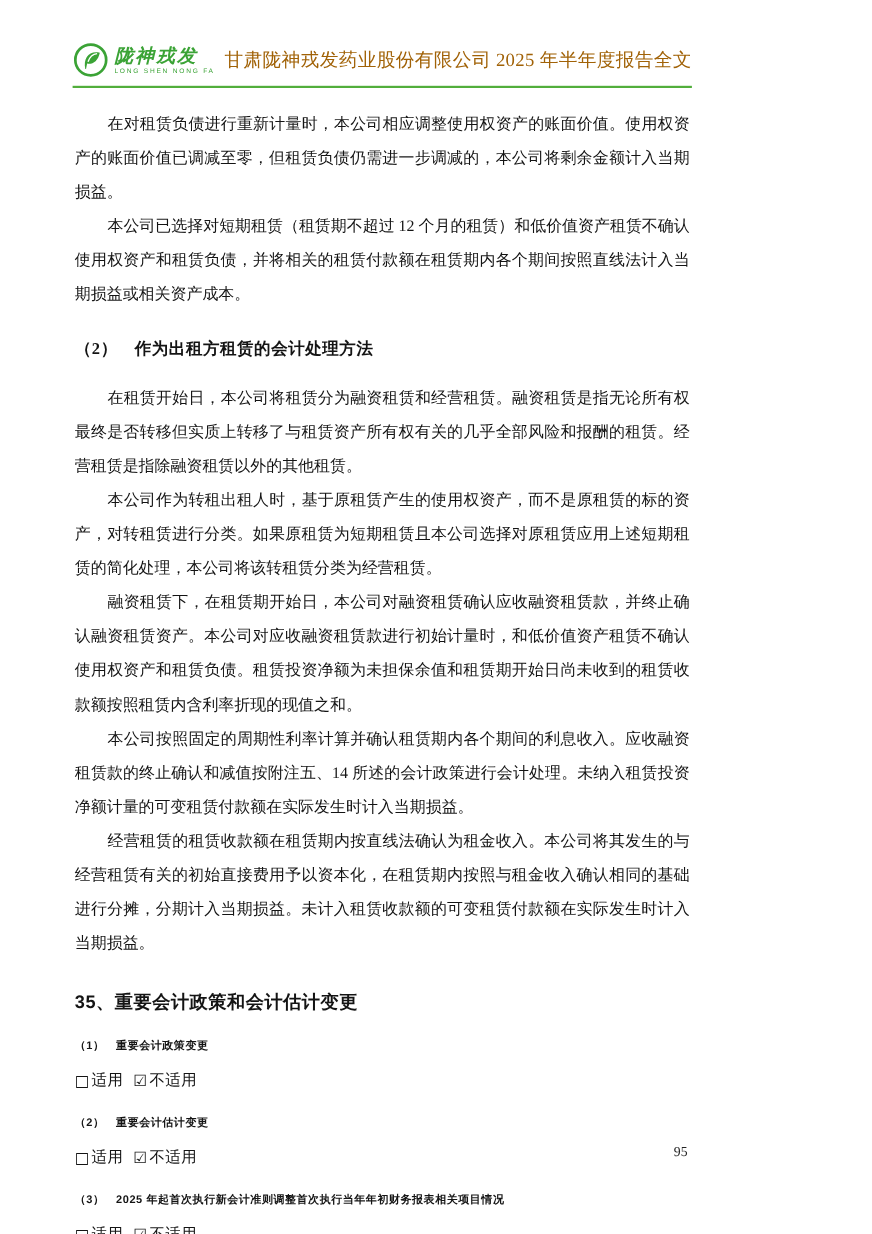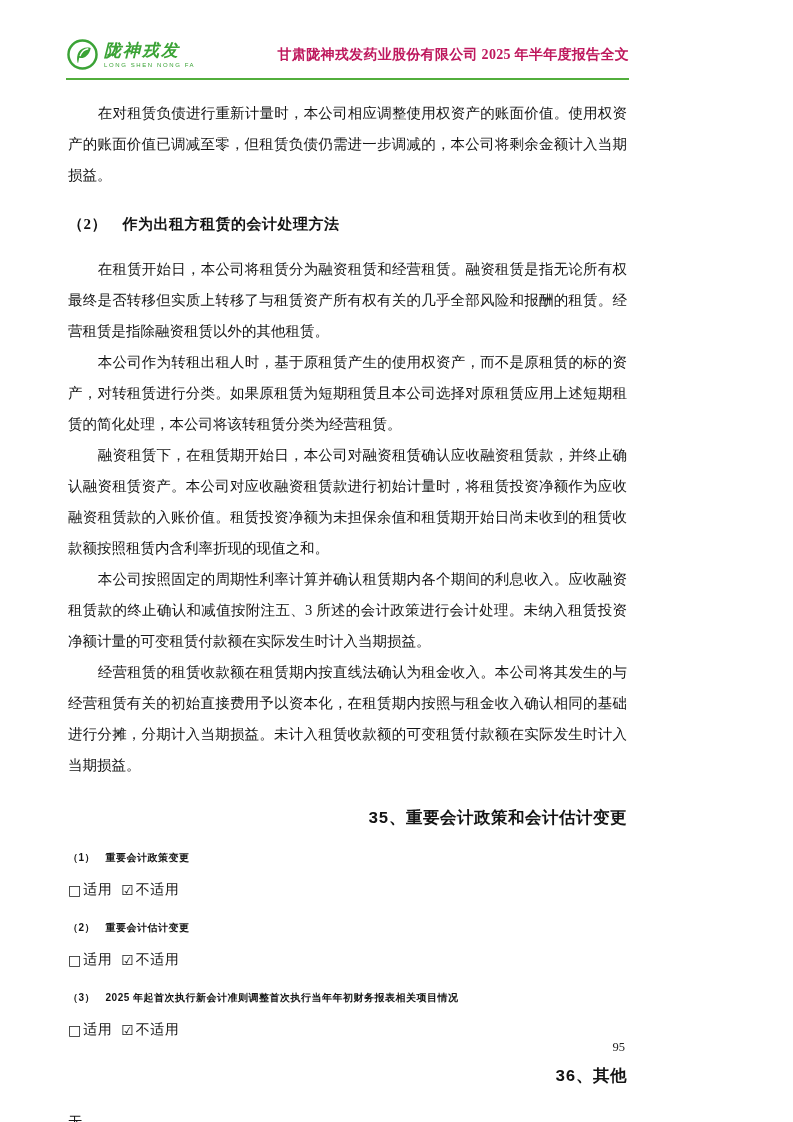--- a/index.html
+++ b/index.html
@@ -39,24 +39,23 @@
     color: #3ba336;
   }
   .logo-en {
     font-family: "Liberation Sans", "DejaVu Sans", sans-serif;
     font-size: 6px;
     letter-spacing: 1.6px;
     color: #3ba336;
     margin-top: 3px;
   }
   .header-title {
-    font-size: 14px;
-    color: #be185d;
+    font-size: 17px;
+    color: #a16207;
     letter-spacing: 0.3px;
-    font-weight: bold;
   }
 
   
   .content { padding: 18px 68px 0 68px; }
   .para {
     margin: 0;
     font-size: 14.5px;
     line-height: 31px;
     text-align: justify;
     text-indent: 2.05em;
@@ -65,26 +64,25 @@
   .para.no-indent { text-indent: 0; }
 
   .h-sub {
     font-family: Liberation Serif, serif;
     font-size: 15px;
     font-weight: bold;
     margin: 24px 0 20px 0;
     letter-spacing: 0.5px;
   }
   .h-main {
-    font-family: Liberation Mono, monospace;
+    font-family: Liberation Sans, sans-serif;
     font-size: 16.5px;
     font-weight: bold;
     margin: 26px 0 0 0;
     letter-spacing: 0.5px;
-    text-align: right;
   }
   .h-sub2 {
     font-family: "Liberation Sans", "DejaVu Sans", sans-serif;
     font-size: 10px;
     font-weight: bold;
     margin: 22px 0 0 0;
     letter-spacing: 0.5px;
   }
   .applicability {
     margin-top: 16px;
@@ -130,27 +128,28 @@
           <span class="logo-en">LONG SHEN NONG FA</span>
         </span>
       </div>
       <div class="header-title">甘肃陇神戎发药业股份有限公司 2025 年半年度报告全文</div>
     </div>
   </header>
 
   <main class="content">
 
     <p class="para">在对租赁负债进行重新计量时，本公司相应调整使用权资产的账面价值。使用权资产的账面价值已调减至零，但租赁负债仍需进一步调减的，本公司将剩余金额计入当期损益。</p>
+    <p class="para">本公司已选择对短期租赁（租赁期不超过 12 个月的租赁）和低价值资产租赁不确认使用权资产和租赁负债，并将相关的租赁付款额在租赁期内各个期间按照直线法计入当期损益或相关资产成本。</p>
 
     <h3 class="h-sub">（2）　作为出租方租赁的会计处理方法</h3>
 
     <p class="para">在租赁开始日，本公司将租赁分为融资租赁和经营租赁。融资租赁是指无论所有权最终是否转移但实质上转移了与租赁资产所有权有关的几乎全部风险和报酬的租赁。经营租赁是指除融资租赁以外的其他租赁。</p>
     <p class="para">本公司作为转租出租人时，基于原租赁产生的使用权资产，而不是原租赁的标的资产，对转租赁进行分类。如果原租赁为短期租赁且本公司选择对原租赁应用上述短期租赁的简化处理，本公司将该转租赁分类为经营租赁。</p>
-    <p class="para">融资租赁下，在租赁期开始日，本公司对融资租赁确认应收融资租赁款，并终止确认融资租赁资产。本公司对应收融资租赁款进行初始计量时，将租赁投资净额作为应收融资租赁款的入账价值。租赁投资净额为未担保余值和租赁期开始日尚未收到的租赁收款额按照租赁内含利率折现的现值之和。</p>
-    <p class="para">本公司按照固定的周期性利率计算并确认租赁期内各个期间的利息收入。应收融资租赁款的终止确认和减值按附注五、3 所述的会计政策进行会计处理。未纳入租赁投资净额计量的可变租赁付款额在实际发生时计入当期损益。</p>
+    <p class="para">融资租赁下，在租赁期开始日，本公司对融资租赁确认应收融资租赁款，并终止确认融资租赁资产。本公司对应收融资租赁款进行初始计量时，和低价值资产租赁不确认使用权资产和租赁负债。租赁投资净额为未担保余值和租赁期开始日尚未收到的租赁收款额按照租赁内含利率折现的现值之和。</p>
+    <p class="para">本公司按照固定的周期性利率计算并确认租赁期内各个期间的利息收入。应收融资租赁款的终止确认和减值按附注五、14 所述的会计政策进行会计处理。未纳入租赁投资净额计量的可变租赁付款额在实际发生时计入当期损益。</p>
     <p class="para">经营租赁的租赁收款额在租赁期内按直线法确认为租金收入。本公司将其发生的与经营租赁有关的初始直接费用予以资本化，在租赁期内按照与租金收入确认相同的基础进行分摊，分期计入当期损益。未计入租赁收款额的可变租赁付款额在实际发生时计入当期损益。</p>
 
     <h2 class="h-main">35、重要会计政策和会计估计变更</h2>
 
     <h3 class="h-sub2">（1）　重要会计政策变更</h3>
     <div class="applicability">
       <span class="cb">□</span>
         <span class="cb-label">适用</span>
       <span class="cb checked">☑</span>
         <span class="cb-label">不适用</span>

